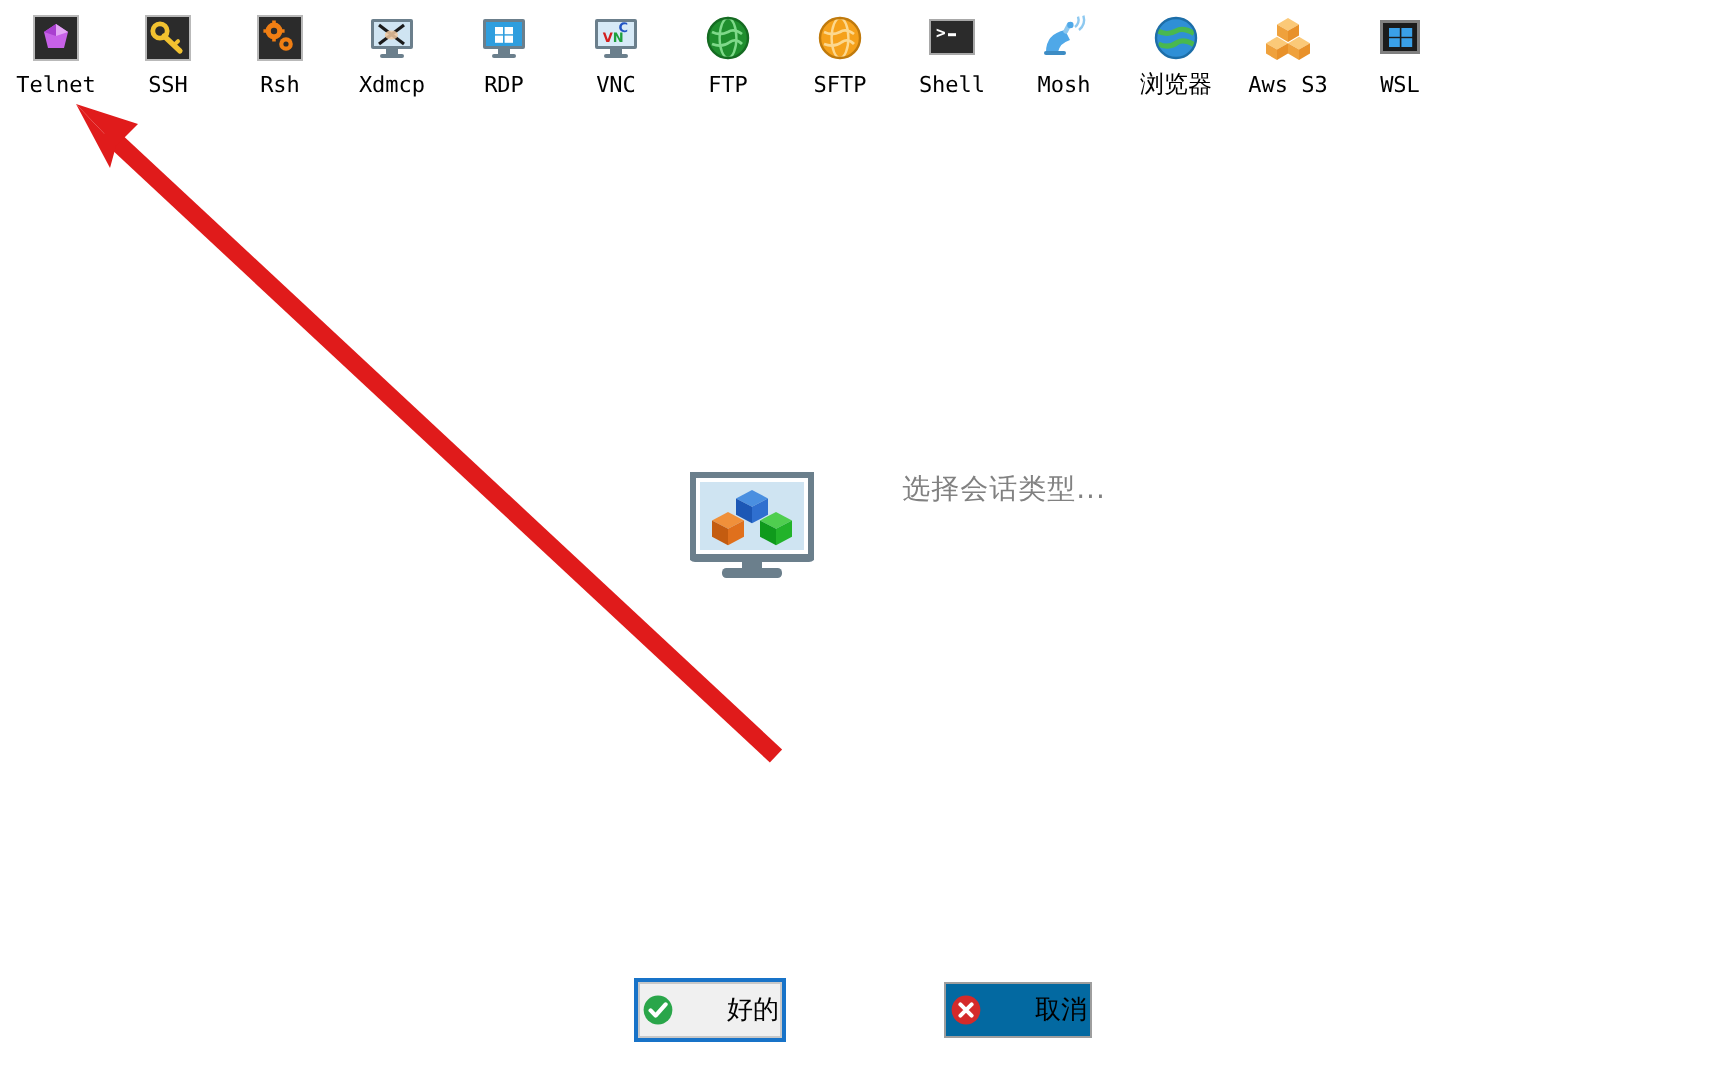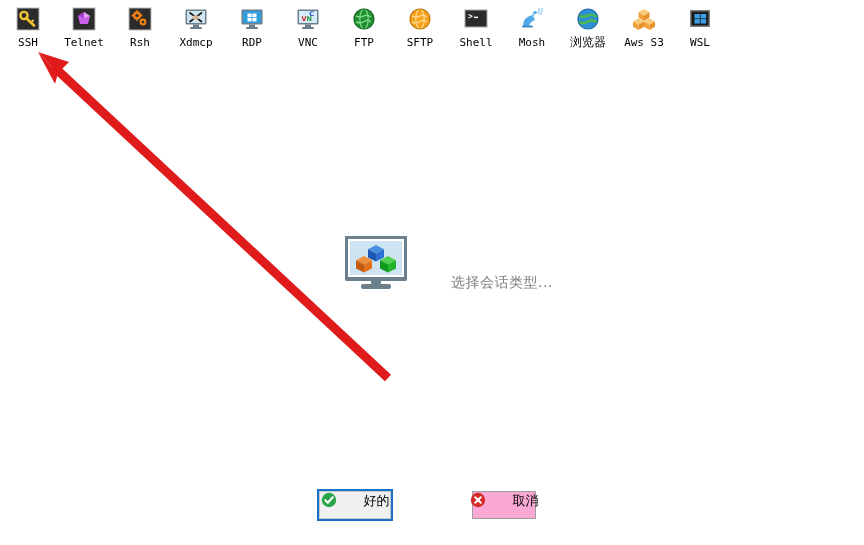--- a/index.html
+++ b/index.html
@@ -65,21 +65,21 @@
     top: 56px;
     width: 864px;
     height: 432px;
     display: flex;
     align-items: center;
     justify-content: center;
   }
   #center-inner {
     display: flex;
     flex-direction: row;
-    align-items: flex-end;
+    align-items: flex-start;
     transform: translate(17px, -8px);
   }
   #placeholder-monitor-icon {
     width: 62px;
     height: 56px;
     flex: 0 0 62px;
   }
   #placeholder-text {
     margin-left: 44px;
     font-family: "DejaVu Sans", "Liberation Sans", sans-serif;
@@ -98,41 +98,41 @@
     width: 864px;
     height: 52px;
   }
   .dialog-button {
     position: absolute;
     top: 8px;
     height: 28px;
     box-sizing: border-box;
     display: flex;
     flex-direction: row;
-    align-items: flex-start;
+    align-items: center;
     justify-content: center;
     background: linear-gradient(to bottom, #f2f2f2 0%, #e6e6e6 100%);
     border: 1px solid #a0a0a0;
     cursor: pointer;
     user-select: none;
     gap: 21px;
   }
   #ok-button {
     left: 319px;
     width: 72px;
     outline: 2px solid #1873c8;
     outline-offset: 0px;
     border: 1px solid #c8c8c8;
     background: #f0f0f0;
   }
   #cancel-button {
     left: 472px;
-    width: 64px;
+    width: 74px;
     border: 1px solid #9e9e9e;
-    background: #f9a8d4;
+    background: #0369a1;
   }
   .btn-icon {
     width: 16px;
     height: 16px;
     flex: 0 0 16px;
     margin-right: 6px;
   }
   .btn-label {
     font-family: "DejaVu Sans", "Liberation Sans", sans-serif;
     font-size: 13px;
@@ -152,38 +152,38 @@
 </style>
 </head>
 <body>
 
 <div id="session-toolbar">
 
   <div class="session-item">
     <span class="session-icon">
       <svg width="26" height="26" viewBox="0 0 26 26">
         <rect x="2" y="2" width="22" height="22" fill="#2b2b2b" stroke="#b9b9b9" stroke-width="1"></rect>
+        <polygon points="13,6 19,10 17,18 9,18 7,10" fill="#c761e8"></polygon>
+        <polygon points="13,6 19,10 13,12" fill="#e3a6f5"></polygon>
+        <polygon points="13,6 7,10 13,12" fill="#a93fd0"></polygon>
+      </svg>
+    </span>
+    <span class="session-label">Telnet</span>
+  </div>
+
+  <div class="session-item">
+    <span class="session-icon">
+      <svg width="26" height="26" viewBox="0 0 26 26">
+        <rect x="2" y="2" width="22" height="22" fill="#2b2b2b" stroke="#b9b9b9" stroke-width="1"></rect>
         <circle cx="9" cy="9.5" r="3.6" fill="none" stroke="#f2c230" stroke-width="2.4"></circle>
         <path d="M11 12 L19 19.5" stroke="#f2c230" stroke-width="2.6" stroke-linecap="round"></path>
         <path d="M16.3 16.2 L18 14.6" stroke="#f2c230" stroke-width="2" stroke-linecap="round"></path>
       </svg>
     </span>
     <span class="session-label">SSH</span>
-  </div>
-
-  <div class="session-item">
-    <span class="session-icon">
-      <svg width="26" height="26" viewBox="0 0 26 26">
-        <rect x="2" y="2" width="22" height="22" fill="#2b2b2b" stroke="#b9b9b9" stroke-width="1"></rect>
-        <polygon points="13,6 19,10 17,18 9,18 7,10" fill="#c761e8"></polygon>
-        <polygon points="13,6 19,10 13,12" fill="#e3a6f5"></polygon>
-        <polygon points="13,6 7,10 13,12" fill="#a93fd0"></polygon>
-      </svg>
-    </span>
-    <span class="session-label">Telnet</span>
   </div>
 
   <div class="session-item">
     <span class="session-icon">
       <svg width="26" height="26" viewBox="0 0 26 26">
         <rect x="2" y="2" width="22" height="22" fill="#2b2b2b" stroke="#b9b9b9" stroke-width="1"></rect>
         <g fill="#f07e13">
           <circle cx="10" cy="9.5" r="4.2"></circle>
           <circle cx="16" cy="16" r="3.4"></circle>
         </g>

